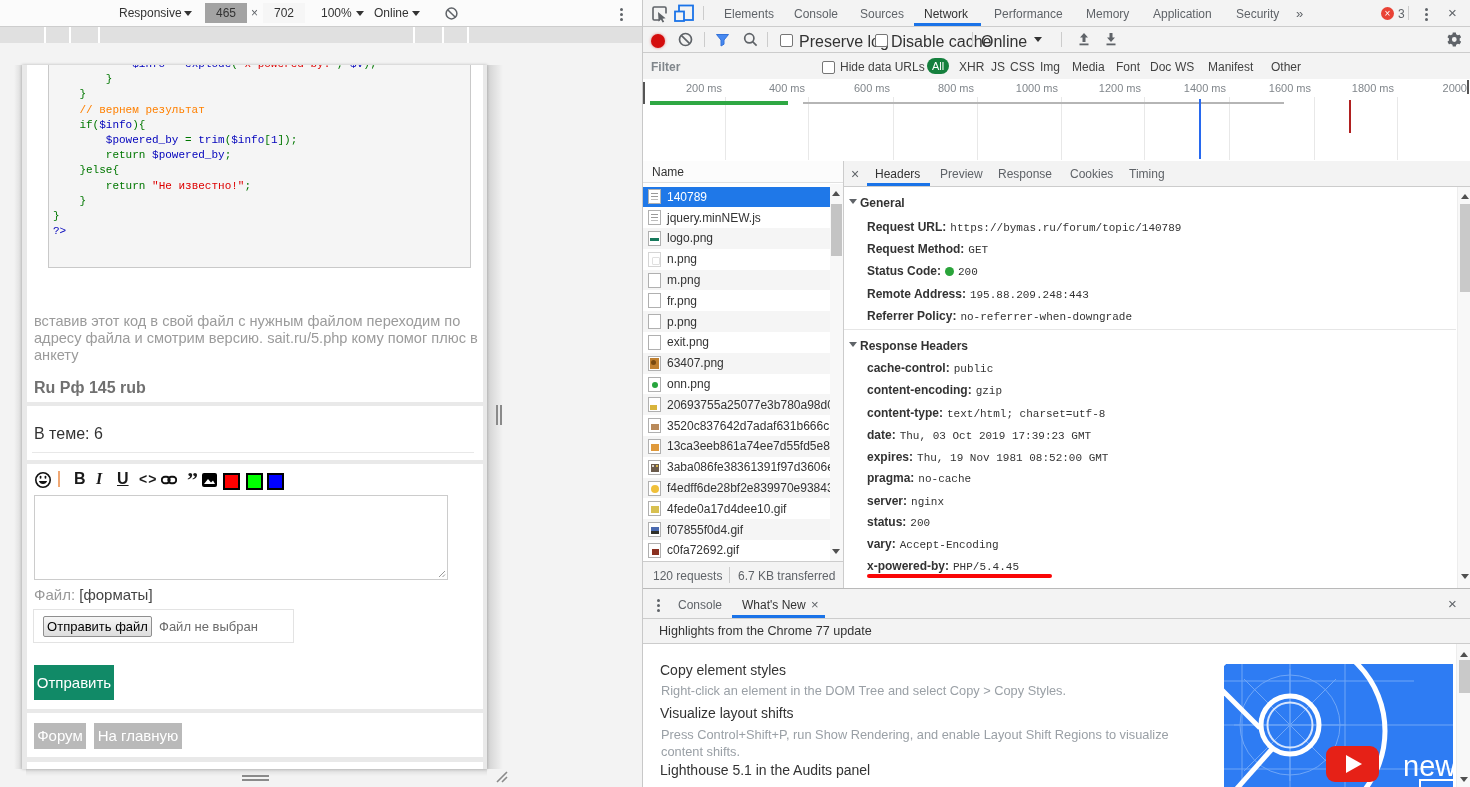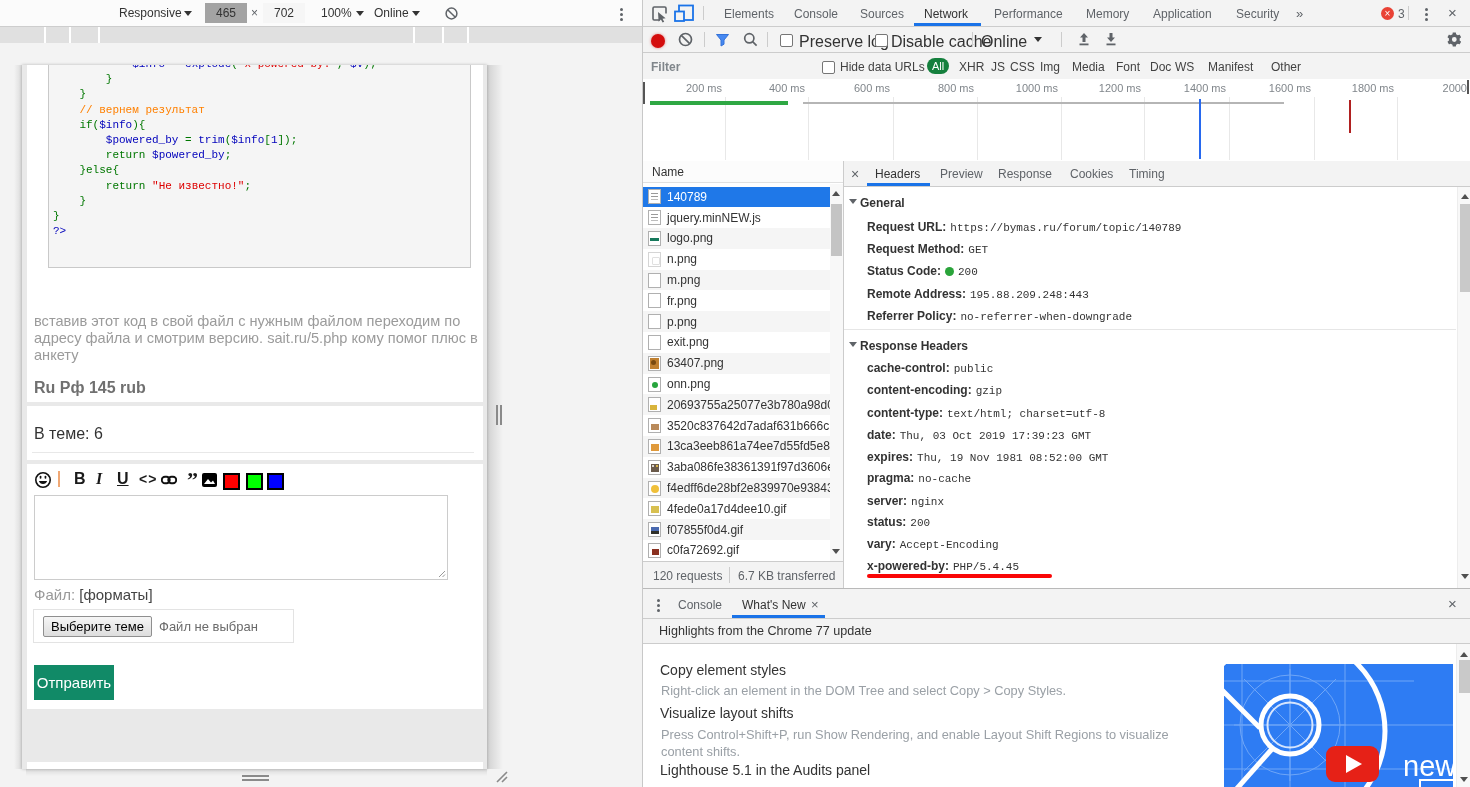--- a/index.html
+++ b/index.html
@@ -117,24 +117,28 @@
       <div class="a" style="left:196px;top:9px;width:13px;height:13px;background:#f00;border:2px solid #000;"></div>
       <div class="a" style="left:219px;top:9px;width:13px;height:13px;background:#0f0;border:2px solid #000;"></div>
       <div class="a" style="left:240px;top:9px;width:13px;height:13px;background:#00f;border:2px solid #000;"></div>
       <div class="a" style="left:7px;top:31px;width:412px;height:83px;border:1px solid #ccc;background:#fff;">
         <svg class="a" style="right:1px;bottom:1px;" width="8" height="8" viewBox="0 0 8 8">
               <path d="M7 1 L1 7 M7 4.5 L4.5 7" stroke="#999" stroke-width="1"></path>
             </svg>
       </div>
       <div class="a" style="left:7px;top:122px;font-size:15px;"><span style="color:#999;">Файл:</span> <span style="color:#444;">[форматы]</span></div>
       <div class="a" style="left:6px;top:145px;width:259px;height:32px;border:1px solid #e3e3e3;">
-        <div class="a" style="left:9px;top:6px;width:107px;height:19px;border:1px solid #8f8f8f;border-radius:2px;background:linear-gradient(#f6f6f6,#dddddd);font-size:13px;color:#000;text-align:center;line-height:19px;">Выберите теме</div>
+        <div class="a" style="left:9px;top:6px;width:107px;height:19px;border:1px solid #8f8f8f;border-radius:2px;background:linear-gradient(#f6f6f6,#dddddd);font-size:13px;color:#000;text-align:center;line-height:19px;">Отправить файл</div>
         <div class="a" style="left:125px;top:9px;font-size:13px;color:#6b6b6b;">Файл не выбран</div>
       </div>
       <div class="a" style="left:7px;top:201px;width:80px;height:35px;background:#118a67;color:#fff;font-size:15px;text-align:center;line-height:35px;">Отправить</div>
+    </div>
+    <div class="panel" style="top:648px;height:44px;">
+      <div class="gbtn" style="left:7px;top:9.5px;width:52px;height:26px;line-height:26px;">Форум</div>
+      <div class="gbtn" style="left:67px;top:9.5px;width:88px;height:26px;line-height:26px;">На главную</div>
     </div>
     <div class="panel" style="top:697px;height:7px;"></div>
   </div>
   <div class="a" style="left:487px;top:65px;width:16px;height:704px;background:linear-gradient(90deg,rgba(0,0,0,.14),rgba(0,0,0,0));"></div>
   <div class="a" style="left:26px;top:769px;width:461px;height:7px;background:linear-gradient(rgba(0,0,0,.10),rgba(0,0,0,0));"></div>
   <div class="a" style="left:14px;top:65px;width:8px;height:704px;background:linear-gradient(270deg,rgba(0,0,0,.10),rgba(0,0,0,0));"></div>
 
   <div class="a" style="left:496px;top:405px;width:2px;height:20px;background:#8a8a8a;"></div>
   <div class="a" style="left:500px;top:405px;width:2px;height:20px;background:#8a8a8a;"></div>
   <div class="a" style="left:242px;top:775px;width:27px;height:2px;background:#8a8a8a;"></div>

